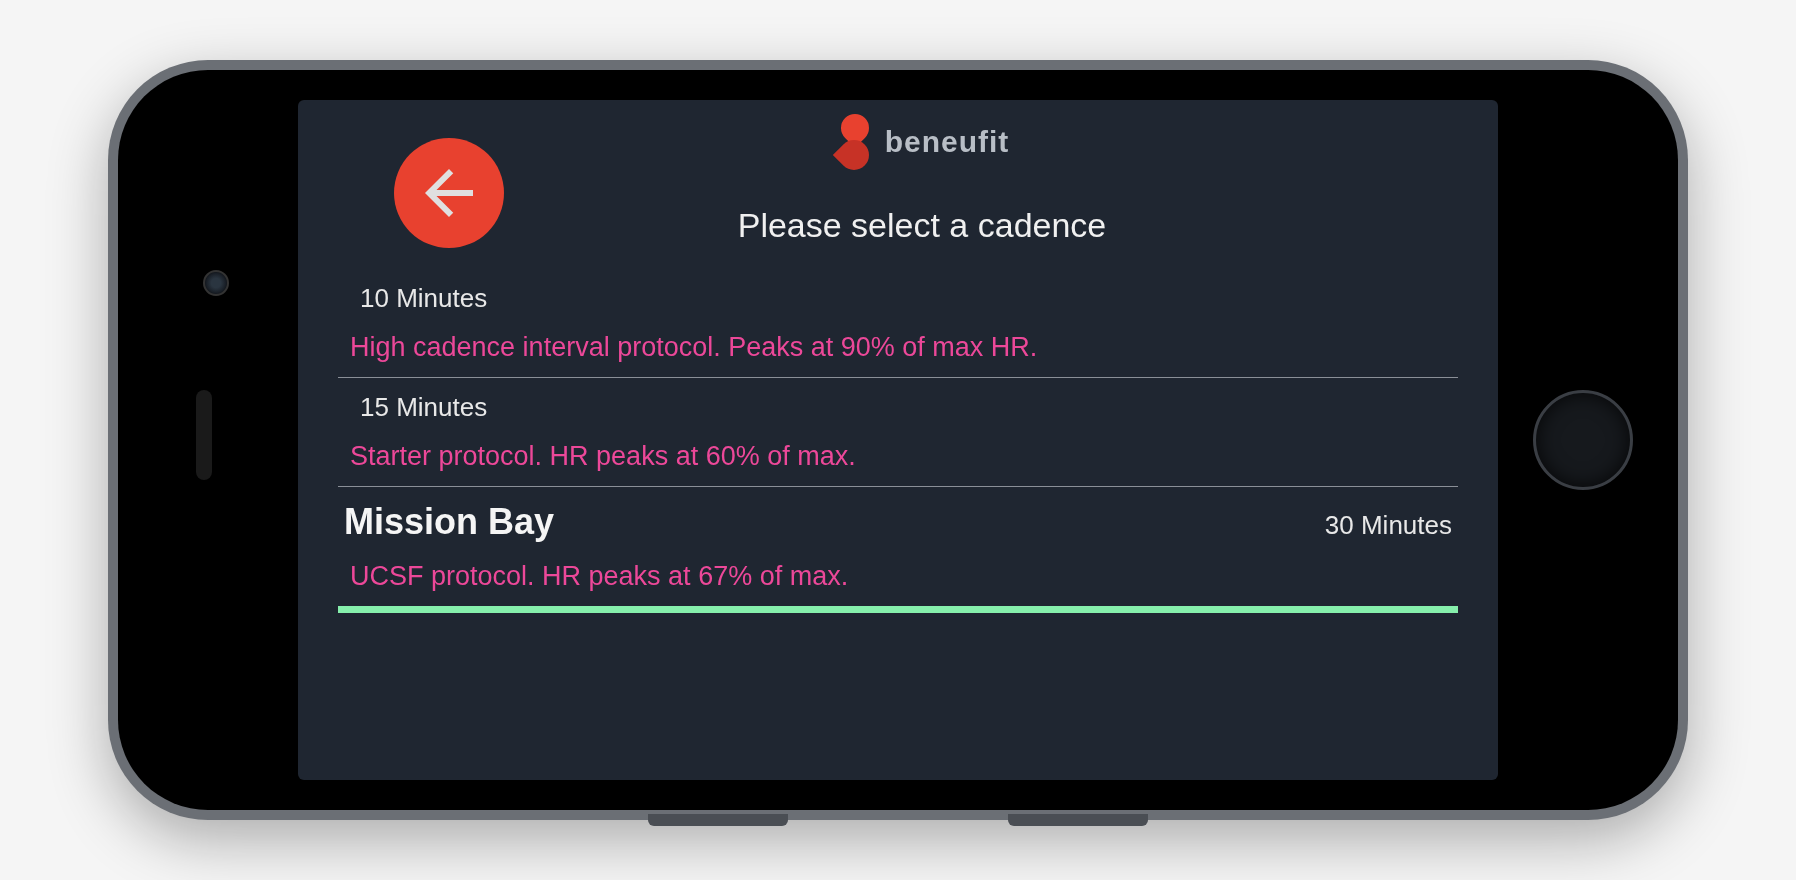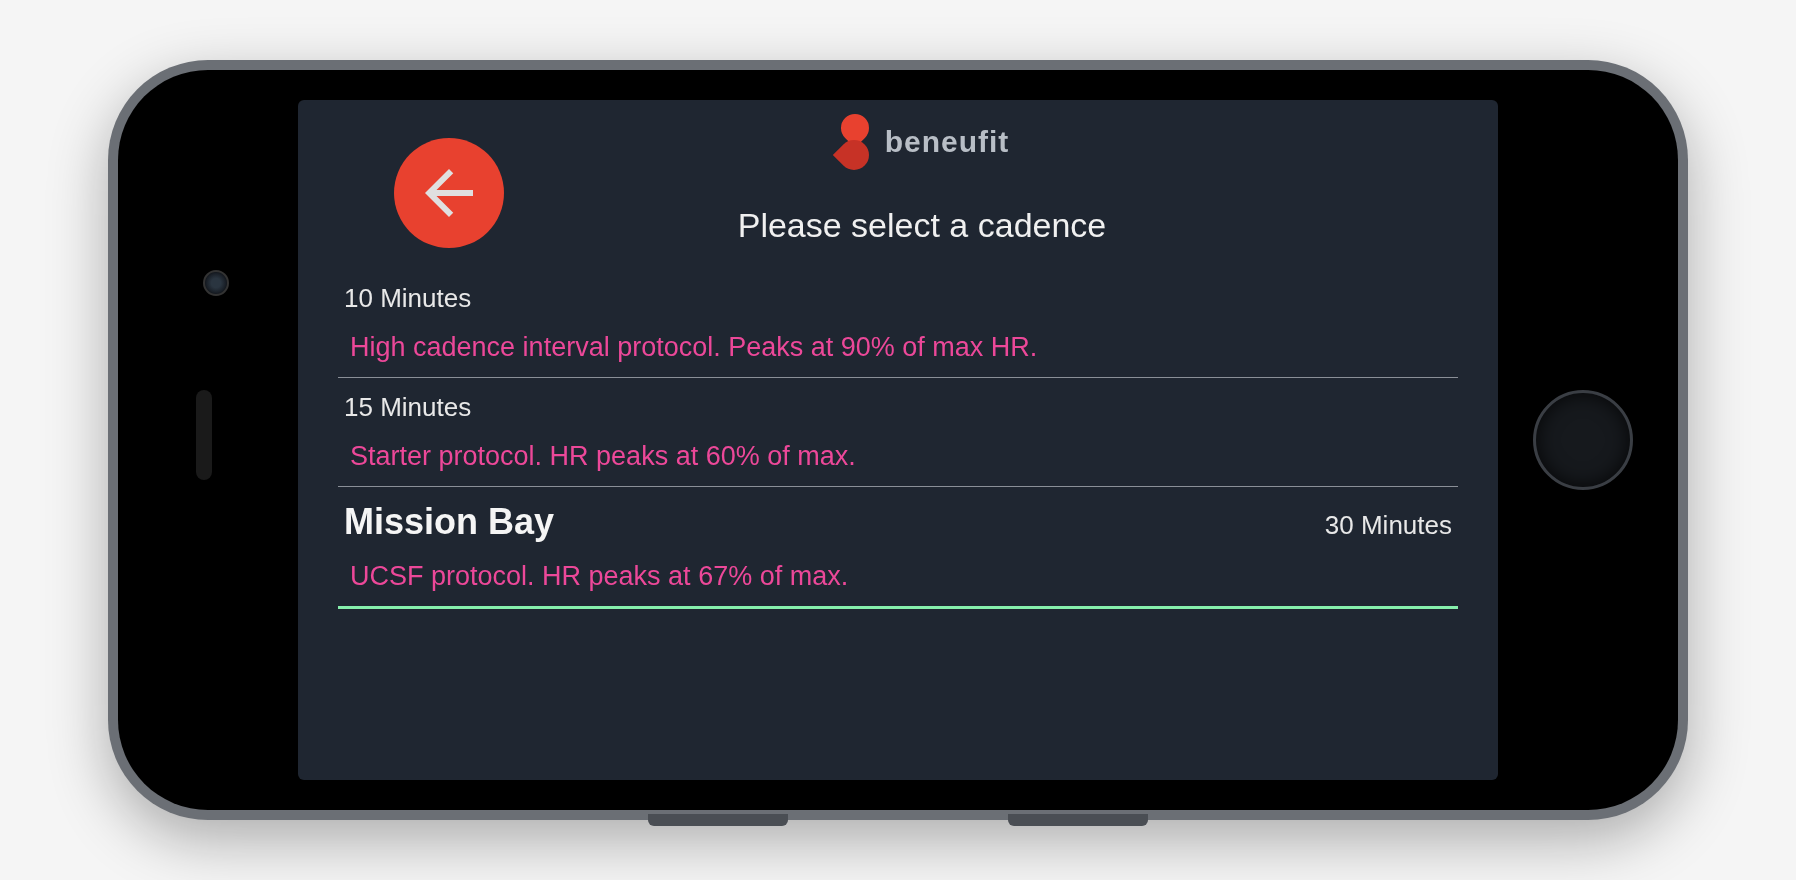--- a/index.html
+++ b/index.html
@@ -162,39 +162,40 @@
       padding: 24px 40px 0 40px;
     }
     
     .workout-item {
       padding: 14px 6px 14px 6px;
       border-bottom: 1px solid #8a8f97;
       cursor: pointer;
     }
     
     .workout-item:last-child {
-      border-bottom: 3px solid #86efac;
+      border-bottom: 7px solid #86efac;
     }
     
     .workout-header {
       display: flex;
       justify-content: space-between;
       align-items: baseline;
     }
     
     .workout-name {
       font-size: 36px;
       font-weight: 700;
       color: #f5f5f5;
     }
     
     .workout-duration {
       font-size: 26px;
       font-weight: 400;
       color: #e8e8e8;
+      margin-left: 16px;
     }
     
     .workout-description {
       font-size: 27px;
       font-weight: 400;
       color: #ec4899;
       margin-top: 18px;
       margin-left: 6px;
     }
     

